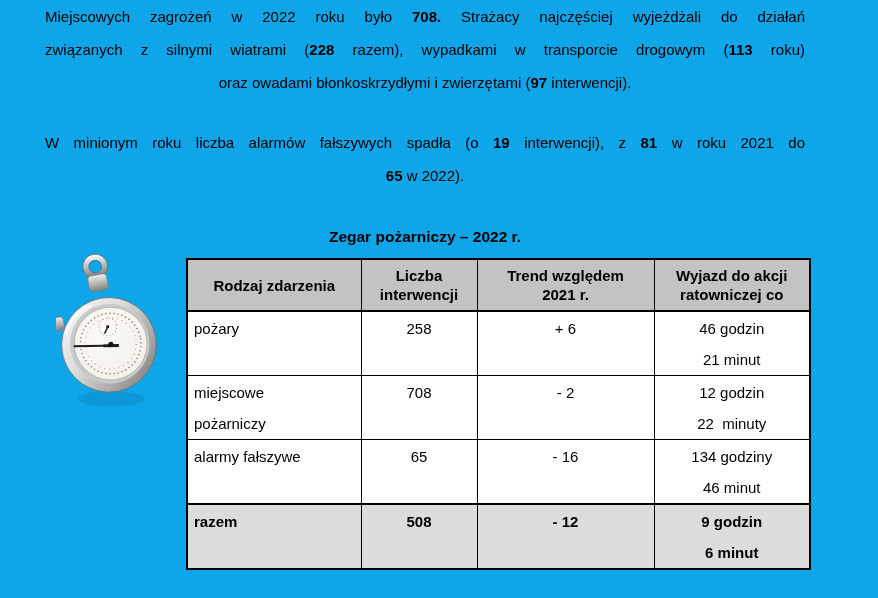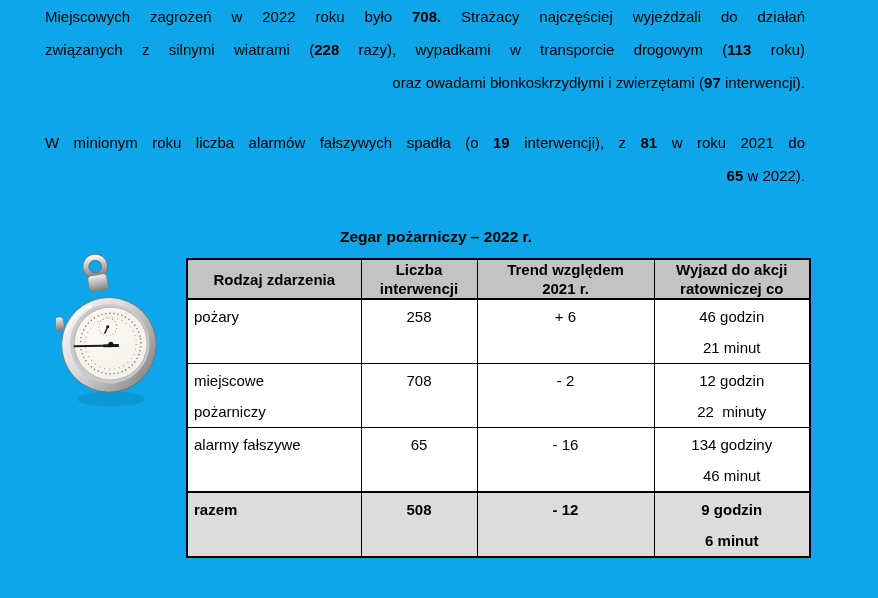--- a/index.html
+++ b/index.html
@@ -18,29 +18,29 @@
 
   
   .para {
     position: absolute;
     left: 45px; width: 760px;
     font-size: 15px;
     line-height: 33px;
     color: #000;
   }
   .para .jline { text-align: justify; text-align-last: justify; }
-  .para .jlast { text-align: right; }
+  .para .jlast { text-align: center; }
   .b { font-weight: bold; }
   #paragraph-1 { top: 0px; }
   #paragraph-2 { top: 126px; }
 
   
   .tbl-title {
     position: absolute;
-    left: 56px; top: 226px; width: 760px;
+    left: 45px; top: 226px; width: 760px;
     text-align: center;
     font-size: 15.5px;
     font-weight: bold;
     line-height: 21px;
   }
 
   
   .stopwatch {
     position: absolute;
     left: 56px; top: 250px;
@@ -88,21 +88,21 @@
     border-top: 2px solid #000;
   }
 </style>
 </head>
 <body>
 
 <div class="page">
 
   <div class="para" id="paragraph-1">
     <div class="jline"><span>Miejscowych zagrożeń w 2022 roku było </span><span class="b">708.</span><span> Strażacy najczęściej wyjeżdżali do działań</span></div>
-    <div class="jline"><span>związanych z silnymi wiatrami (</span><span class="b">228</span><span> razy), wypadkami w transporcie drogowym (</span><span class="b">113</span><span> roku)</span></div>
+    <div class="jline"><span>związanych z silnymi wiatrami (</span><span class="b">228</span><span> razem), wypadkami w transporcie drogowym (</span><span class="b">113</span><span> roku)</span></div>
     <div class="jlast"><span>oraz owadami błonkoskrzydłymi i zwierzętami (</span><span class="b">97</span><span> interwencji).</span></div>
   </div>
 
   <div class="para" id="paragraph-2">
     <div class="jline"><span>W minionym roku liczba alarmów fałszywych spadła (o </span><span class="b">19</span><span> interwencji), z </span><span class="b">81</span><span> w roku 2021 do</span></div>
     <div class="jlast"><span class="b">65</span><span> w 2022).</span></div>
   </div>
 
   <div class="tbl-title">Zegar pożarniczy – 2022 r.</div>
 
@@ -147,21 +147,21 @@
   </svg>
 
   <table class="fire-clock">
     <colgroup>
       <col style="width:174px">
         <col style="width:116px">
         <col style="width:177px">
         <col style="width:156px">
     </colgroup>
     <thead>
-      <tr style="height:40px">
+      <tr style="height:52px">
         <th>Rodzaj zdarzenia</th>
         <th>Liczba
 interwencji</th>
         <th>Trend względem
 2021 r.</th>
         <th>Wyjazd do akcji
 ratowniczej co</th>
       </tr>
     </thead>
     <tbody>

